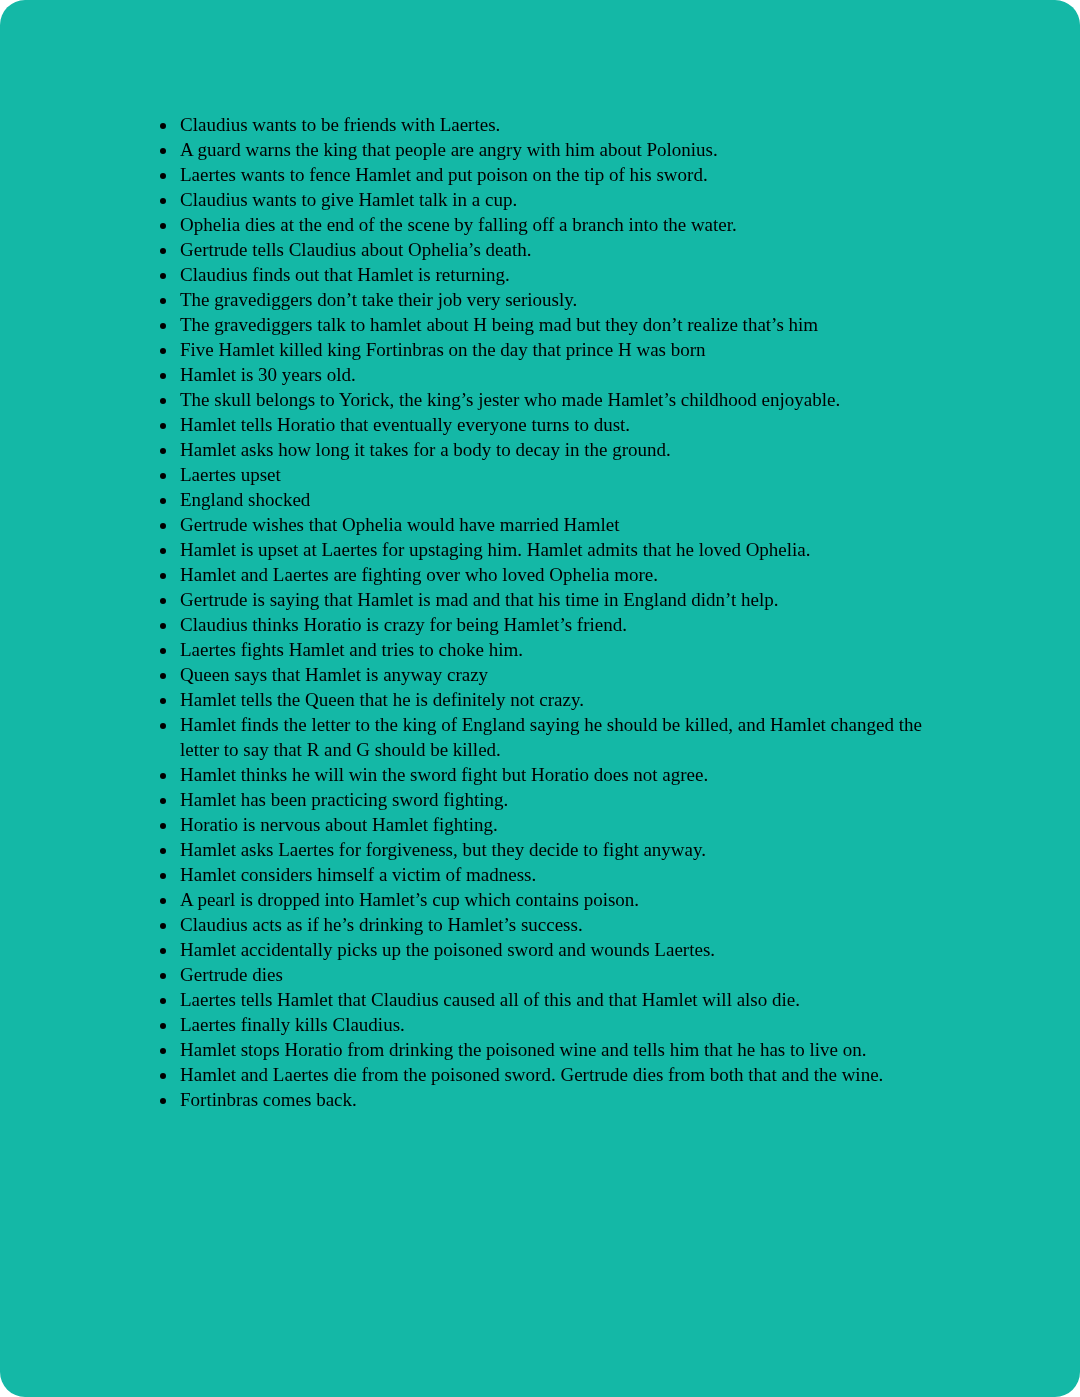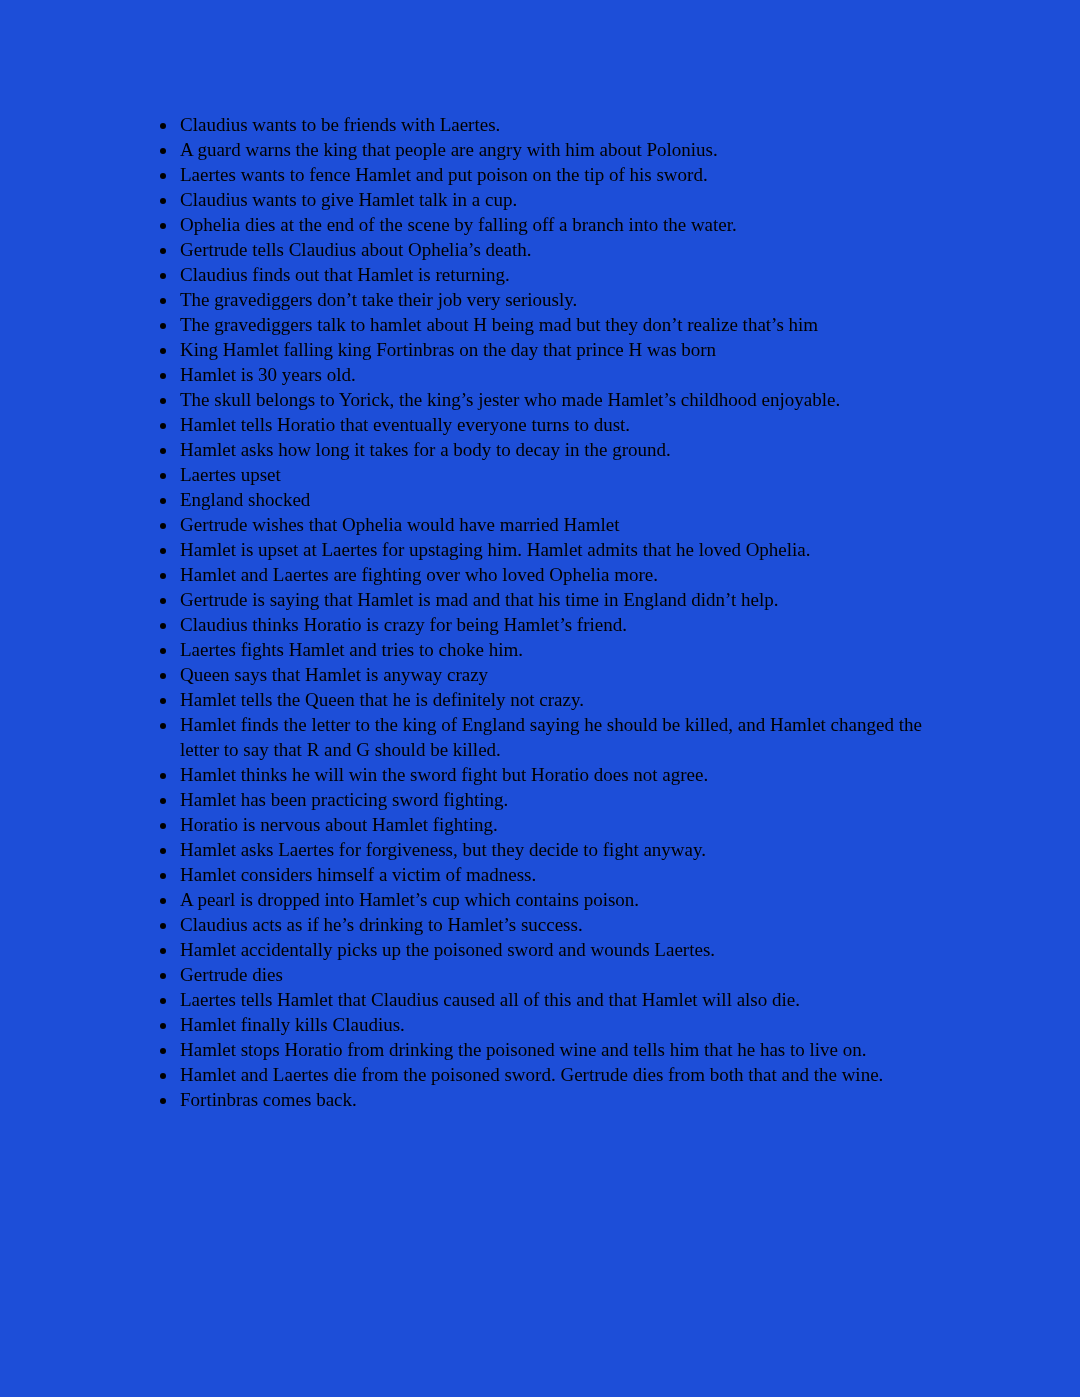--- a/index.html
+++ b/index.html
@@ -12,21 +12,22 @@
     width: 1080px;
     height: 1397px;
     overflow: hidden;
     font-family: "Liberation Serif", "DejaVu Serif", serif;
     color: #000000;
   }
   .page {
     width: 1080px;
     height: 1397px;
     padding: 112px 120px 0 127px;
-    background: #1d4ed8;
+    background: #14b8a6;
+    border-radius: 25px;
   }
   ul.bullets {
     margin: 0;
     padding: 0 0 0 51px;
     list-style-type: disc;
     list-style-position: outside;
   }
   ul.bullets li {
     font-size: 19px;
     line-height: 25px;
@@ -53,21 +54,21 @@
       <li>Claudius wants to give Hamlet talk in a cup.</li>
       <li>Ophelia dies at the end of the scene by falling off a branch into the water.</li>
       <li>Gertrude tells Claudius about Ophelia’s death.</li>
       <li>Claudius finds out that Hamlet is returning.</li>
     </ul>
 
 
   <ul class="bullets">
       <li>The gravediggers don’t take their job very seriously.</li>
       <li>The gravediggers talk to hamlet about H being mad but they don’t realize that’s him</li>
-      <li>King Hamlet falling king Fortinbras on the day that prince H was born</li>
+      <li>Five Hamlet killed king Fortinbras on the day that prince H was born</li>
       <li>Hamlet is 30 years old.</li>
       <li>The skull belongs to Yorick, the king’s jester who made Hamlet’s childhood enjoyable.</li>
       <li>Hamlet tells Horatio that eventually everyone turns to dust.</li>
       <li>Hamlet asks how long it takes for a body to decay in the ground.</li>
       <li>Laertes upset</li>
       <li>England shocked</li>
       <li>Gertrude wishes that Ophelia would have married Hamlet</li>
       <li>Hamlet is upset at Laertes for upstaging him. Hamlet admits that he loved Ophelia.</li>
       <li>Hamlet and Laertes are fighting over who loved Ophelia more.</li>
       <li>Gertrude is saying that Hamlet is mad and that his time in England didn’t help.</li>
@@ -79,18 +80,18 @@
       <li>Hamlet thinks he will win the sword fight but Horatio does not agree.</li>
       <li>Hamlet has been practicing sword fighting.</li>
       <li>Horatio is nervous about Hamlet fighting.</li>
       <li>Hamlet asks Laertes for forgiveness, but they decide to fight anyway.</li>
       <li>Hamlet considers himself a victim of madness.</li>
       <li>A pearl is dropped into Hamlet’s cup which contains poison.</li>
       <li>Claudius acts as if he’s drinking to Hamlet’s success.</li>
       <li>Hamlet accidentally picks up the poisoned sword and wounds Laertes.</li>
       <li>Gertrude dies</li>
       <li>Laertes tells Hamlet that Claudius caused all of this and that Hamlet will also die.</li>
-      <li>Hamlet finally kills Claudius.</li>
+      <li>Laertes finally kills Claudius.</li>
       <li>Hamlet stops Horatio from drinking the poisoned wine and tells him that he has to live on.</li>
       <li>Hamlet and Laertes die from the poisoned sword. Gertrude dies from both that and the wine.</li>
       <li>Fortinbras comes back.</li>
     </ul>
 </div>
 
 </body></html>

